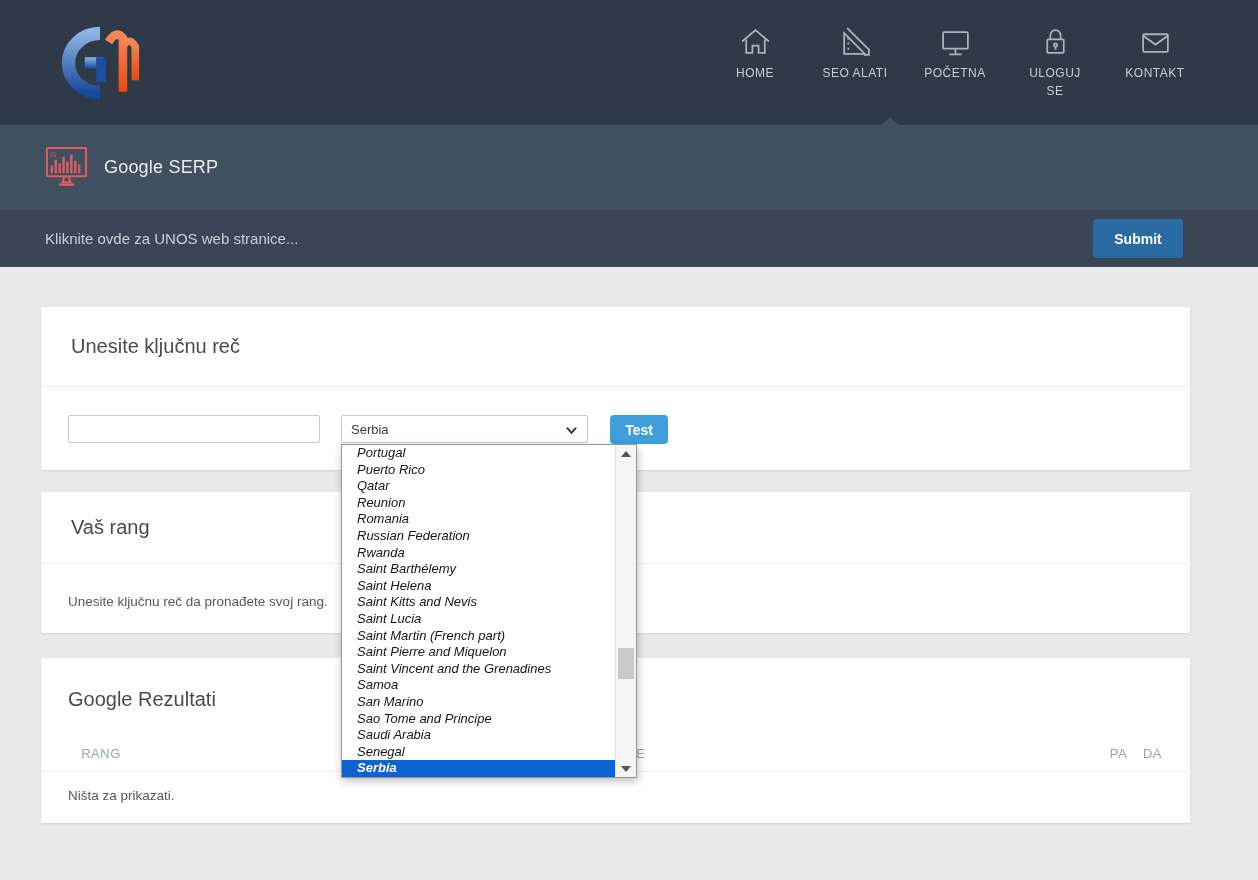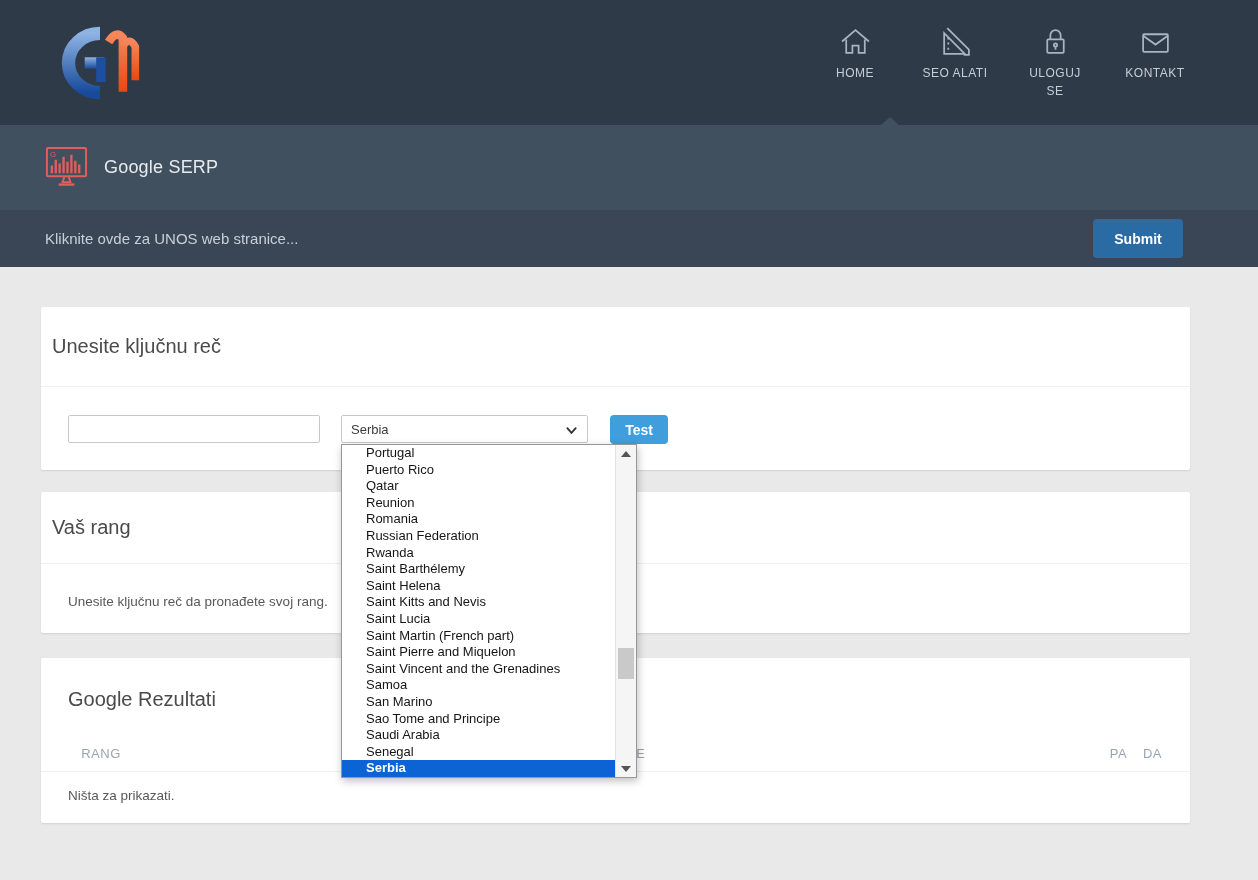--- a/index.html
+++ b/index.html
@@ -50,21 +50,21 @@
   
   .content { position:relative; height:613px; }
   .card {
     position:absolute; left:41px; width:1149px; background:#fff;
     border-radius:2px; box-shadow:0 1px 2px rgba(0,0,0,.10);
   }
   .card-title { font-size:20px; color:#4a4a4a; }
   .card1 { top:40px; height:163px; }
   .card1 .hd, .card2 .hd {
     height:80px; border-bottom:1px solid #eef1f4;
-    display:flex; align-items:center; padding-left:11px;text-align:center;
+    display:flex; align-items:center; padding-left:30px;text-align:center;
   }
   .card2 .hd { height:72px; }
   .card1 .bd { display:flex; align-items:flex-start; padding:28px 0 0 27px; }
   .kw-input {
     width:252px; height:28px; border:1px solid #c9c9c9; border-radius:2px;
     background:#fff; font-family:inherit; font-size:13px; padding:0 8px; color:#333;
   }
   .country-select {
     position:relative; margin-left:21px; width:247px; height:28px;
     border:1px solid #c9c9c9; border-radius:2px; background:#fff; cursor:pointer;
@@ -95,21 +95,21 @@
 
   
   .dropdown {
     position:absolute; left:341px; top:444px; width:296px; height:334px;
     background:#fff; border:1px solid #979797; box-shadow:1px 3px 8px rgba(0,0,0,.25);
     z-index:20;
   }
   .option-list { position:absolute; left:0; top:0; right:21px; bottom:0; overflow:hidden; }
   .option {
     height:16.6px; line-height:16.6px; font-size:13px; color:#151515;
-    padding-left:24px; white-space:nowrap; cursor:default;
+    padding-left:15px; white-space:nowrap; cursor:default;font-style:italic;
   }
   .option.selected { background:#0c63d4; color:#fff; font-weight:bold; }
   .scrollbar {
     position:absolute; right:0; top:0; bottom:0; width:21px;
     background:#f5f5f5; border-left:1px solid #e3e3e3;
   }
   .sb-btn { position:absolute; left:0; width:20px; height:17px; display:flex; align-items:center; justify-content:center; cursor:pointer; }
   .sb-up { top:0; }
   .sb-down { bottom:0; }
   .tri-up { width:0; height:0; border-left:5px solid transparent; border-right:5px solid transparent; border-bottom:6px solid #555; }
@@ -147,20 +147,28 @@
       </svg>
       <span>HOME</span>
     </div>
     <div class="nav-item">
       <svg viewBox="0 0 32 32" fill="none" stroke="#aab3bf" stroke-width="1.7">
         <path d="M5 27 V7 L25 27 Z"></path>
           <path d="M9 21 V23 M9 16 V18 M9 11 V13"></path>
           <path d="M8 2 L29 23 L29 28 L24 28"></path>
       </svg>
       <span>SEO ALATI</span>
+    </div>
+    <div class="nav-item">
+      <svg viewBox="0 0 32 32" fill="none" stroke="#aab3bf" stroke-width="1.7">
+        <rect x="4" y="6" width="24" height="16" rx="1"></rect>
+          <path d="M16 22 V27"></path>
+          <path d="M10 27.5 H22"></path>
+      </svg>
+      <span>POČETNA</span>
     </div>
     <div class="nav-item">
       <svg viewBox="0 0 32 32" fill="none" stroke="#aab3bf" stroke-width="1.7">
         <path d="M11 13 V9 a5 5 0 0 1 10 0 V13"></path>
           <rect x="8" y="13" width="16" height="13" rx="1"></rect>
         <circle cx="16" cy="18.5" r="1.6"></circle>
           <path d="M16 20 V23"></path>
       </svg>
       <span>ULOGUJ SE</span>
     </div>

